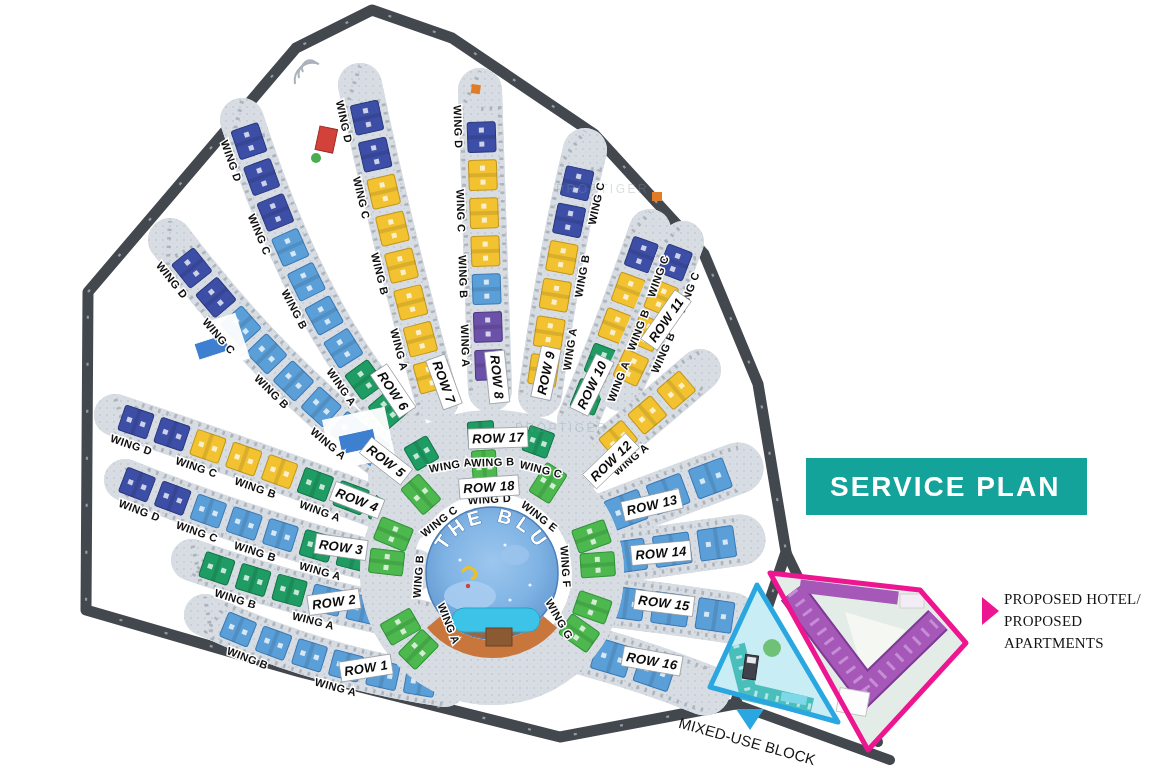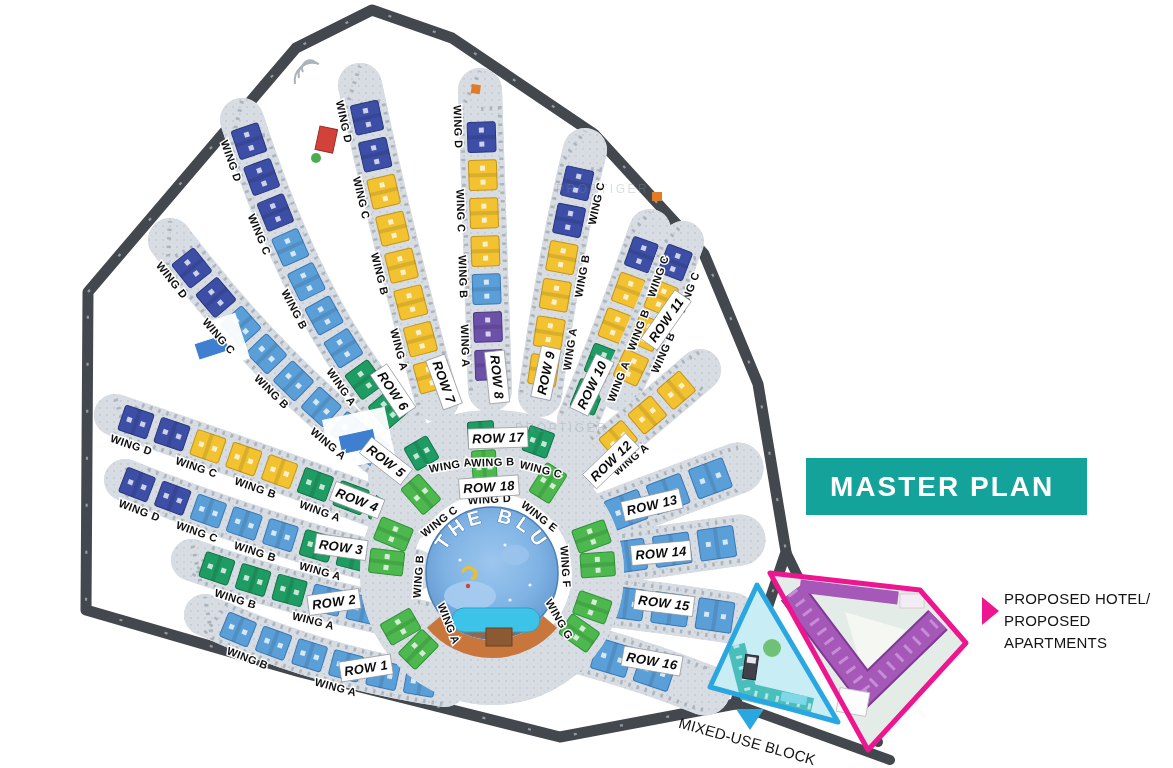--- a/index.html
+++ b/index.html
@@ -3,21 +3,21 @@
 <meta charset="utf-8">
 <style>
   html,body{margin:0;padding:0;background:#fff;}
   #stage{position:relative;width:1173px;height:768px;background:#fff;overflow:hidden;
          font-family:"Liberation Sans",sans-serif;}
   #site{position:absolute;left:0;top:0;}
   .banner{position:absolute;left:806px;top:458px;width:281px;height:57px;
           display:flex;align-items:center;}
   .banner span{color:#fff;font-weight:bold;font-size:28px;letter-spacing:2px;padding-left:24px;}
   .anno{position:absolute;color:#141414;font-size:15px;line-height:22px;letter-spacing:.2px;}
-  #hotel-anno{left:1004px;top:588px;}
+  #hotel-anno{left:1004px;top:588px;font-family:Liberation Serif, serif;}
   #mixed-anno{left:682px;top:712px;transform:rotate(15.5deg);transform-origin:left top;white-space:nowrap;}
   .arrow-right{position:absolute;left:982px;top:597px;width:0;height:0;
       border-top:14px solid transparent;border-bottom:14px solid transparent;border-left:17px solid #ED1690;}
   .arrow-down{position:absolute;left:736px;top:709px;width:0;height:0;
       border-left:14px solid transparent;border-right:14px solid transparent;border-top:21px solid #2AA7E0;}
 </style>
 </head>
 <body>
 
 <div id="stage">
@@ -1055,21 +1055,21 @@
           <text y="4.5" text-anchor="middle" font-size="13" font-weight="bold" font-style="italic" fill="#0B0B0B" style="letter-spacing:.3px;">ROW 17</text>
         </g>
         <g transform="translate(489.0 487.0) rotate(-4)">
           <rect x="-29.799999999999997" y="-10" width="59.599999999999994" height="20" fill="#FFFFFF" stroke="#8B9096" stroke-width="0.7"></rect>
           <text y="4.5" text-anchor="middle" font-size="13" font-weight="bold" font-style="italic" fill="#0B0B0B" style="letter-spacing:.3px;">ROW 18</text>
         </g>
       </g>
   </svg>
 
   <div class="banner" style="background: rgb(20, 163, 154);">
-    <span>MASTER PLAN</span>
+    <span>SERVICE PLAN</span>
   </div>
 
   <div class="arrow-right"></div>
   <div id="hotel-anno" class="anno">
     <div>PROPOSED HOTEL/</div>
     <div>PROPOSED APARTMENTS</div>
   </div>
 
   <div class="arrow-down"></div>
   <div id="mixed-anno" class="anno">MIXED-USE BLOCK</div>

